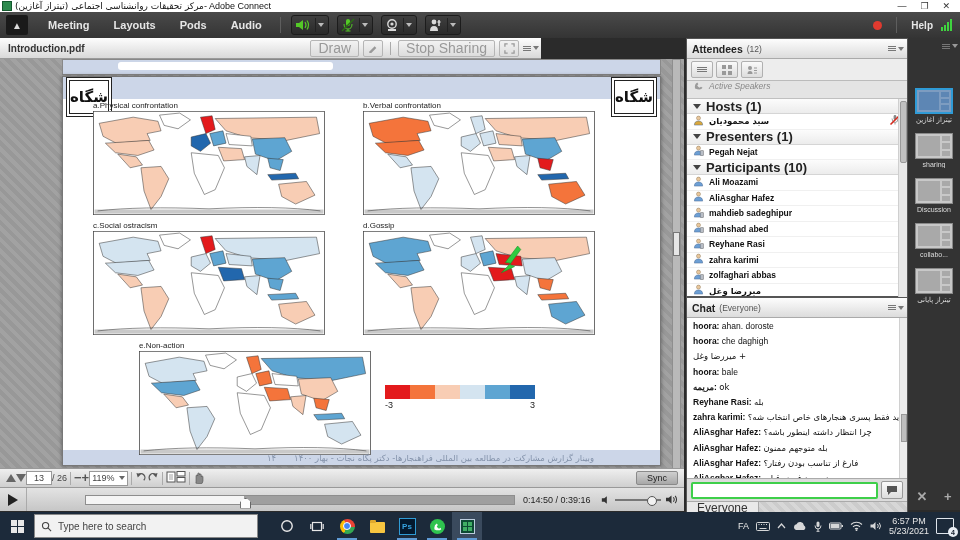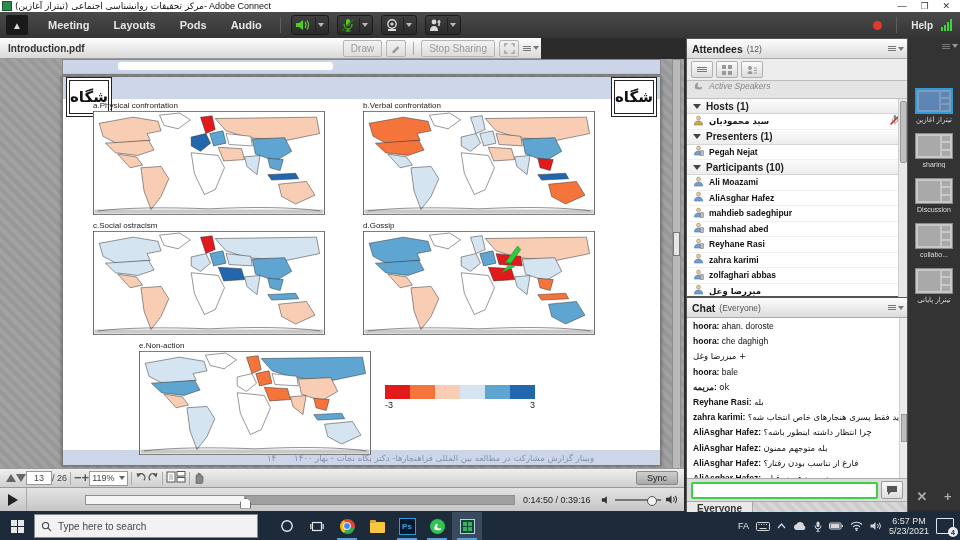--- a/index.html
+++ b/index.html
@@ -27,21 +27,21 @@
   .recdot{width:9px;height:9px;border-radius:50%;background:#e03a2f}
   .sigbars{display:flex;align-items:flex-end;gap:1px;height:12px}
   .sigbars i{width:2px;background:#3fd43f;display:block}
   
   .sharepod{position:absolute;left:0;top:38px;width:541px;height:472px;background:#9c9c9c}
   .podhead{height:20px;background:linear-gradient(#fdfdfd,#d9d9d9);border-bottom:1px solid #9a9a9a;
            display:flex;align-items:center;font-size:10px;color:#333;padding:0 4px}
   .podhead .ptitle{font-weight:bold;padding-left:4px}
   .ph-right{margin-left:auto;display:flex;align-items:center;gap:4px;color:#999}
   .ph-btn{border:1px solid #b5b5b5;border-radius:2px;background:linear-gradient(#f2f2f2,#ddd);
-          color:#999;font-size:10px;padding:1px 7px;height:13px;line-height:13px}
+          color:#999;font-size:14px;padding:1px 7px;height:13px;line-height:13px}
   .ph-ibtn{border:1px solid #b5b5b5;border-radius:2px;background:linear-gradient(#f2f2f2,#ddd);
            width:18px;height:15px;display:flex;align-items:center;justify-content:center}
   .docarea{position:absolute;left:0;top:21px;width:684px;height:409px;overflow:hidden;
            background:repeating-linear-gradient(45deg,#a2a2a2 0 4px,#989898 4px 8px)}
   .prevpage{position:absolute;left:62px;top:0px;width:597px;height:14px;background:#ccd6e8;border:1px solid #888}
   .prevpage .wbar{position:absolute;left:55px;top:2px;width:215px;height:8px;background:#fff;border-radius:3px}
   .page{position:absolute;left:62px;top:17px;width:597px;height:388px;background:#fff;border:1px solid #777;box-shadow:0 0 4px rgba(0,0,0,.4)}
   .pageband-top{position:absolute;left:0;top:0;width:100%;height:22px;background:#ccd6e8}
   .pageband-bot{position:absolute;left:0;bottom:0;width:100%;height:15px;background:#ccd6e8}
   .unilogo{position:absolute;width:38px;height:32px;background:#fff;border:1px solid #222;box-shadow:0 0 0 2px #fff,0 0 0 3px #222;
@@ -93,40 +93,40 @@
   .rpodhead .cnt{font-size:8.5px;color:#555;margin-left:4px}
   .menu-ic{margin-left:auto;width:14px;height:10px;display:flex;align-items:center;gap:2px;color:#777}
   .mlines{display:flex;flex-direction:column;gap:1px}
   .mlines i{width:8px;height:1px;background:#777;display:block}
   .viewbtns{height:21px;background:#ededed;border-bottom:1px solid #bbb;display:flex;align-items:center;gap:3px;padding:0 4px}
   .vbtn{width:20px;height:15px;border:1px solid #b0b0b0;border-radius:2px;background:linear-gradient(#fafafa,#ddd);
         display:flex;align-items:center;justify-content:center}
   .activespk{height:17px;background:#e4e4e4;border-bottom:1px solid #c0c0c0;display:flex;gap:5px;
              padding:0 6px;font-size:8.5px;font-style:italic;color:#888}
   .grouphead{height:14px;background:linear-gradient(#fcfcfc,#ececec);border-bottom:1px solid #d5d5d5;
-             display:flex;align-items:center;gap:5px;font-size:10px;font-weight:bold;color:#222;padding:0 6px}
+             display:flex;align-items:center;gap:5px;font-size:13px;font-weight:bold;color:#222;padding:0 6px}
   .tridown{width:0;height:0;border-left:4px solid transparent;border-right:4px solid transparent;border-top:5px solid #444}
   .memrow{height:14.5px;display:flex;align-items:center;gap:5px;padding:0 6px;font-size:8.5px;font-weight:bold;color:#111;
           border-bottom:1px solid #f0f0f0}
   .memrow .right{margin-left:auto}
   .alist{position:relative;height:217px;overflow:hidden}
   .ascroll{position:absolute;right:0;top:0;width:8px;height:100%;background:#e8e8e8;border-left:1px solid #cfcfcf}
   .ascroll .thumb{position:absolute;left:1px;top:2px;width:5px;height:60px;background:#c0c0c0;border:1px solid #999;border-radius:2px}
   
   .chatmsgs{position:relative;height:160px;overflow:hidden;padding:3px 8px 0 6px;box-sizing:border-box}
   .cmsg{font-size:8.5px;color:#111;margin-bottom:5.2px;line-height:10px;white-space:nowrap;overflow:hidden}
   .cmsg b{font-weight:bold}
   .cscroll{position:absolute;right:0px;top:0;width:7px;height:100%;background:#ececec;border-left:1px solid #d0d0d0}
   .cscroll .thumb{position:absolute;left:1px;top:96px;width:4px;height:26px;background:#bdbdbd;border:1px solid #999}
   .chatinput{height:22px;display:flex;align-items:center;gap:3px;padding:0 4px;background:#dcdcdc;border-top:1px solid #aaa}
   .cfield{flex:1;height:13px;border:2px solid #3ecf4a;border-radius:2px;background:#fff;font-size:9px;padding:0 3px;outline:none}
   .sendbtn{width:20px;height:16px;border:1px solid #999;border-radius:2px;background:linear-gradient(#fafafa,#ddd);
            display:flex;align-items:center;justify-content:center}
   .chattabs{height:12px;background:repeating-linear-gradient(45deg,#d7d7d7 0 4px,#cccccc 4px 8px);border-top:1px solid #aaa;display:flex}
-  .ctab{background:#e9e9e9;border-right:1px solid #aaa;font-size:10px;font-weight:bold;color:#333;
+  .ctab{background:#e9e9e9;border-right:1px solid #aaa;font-size:12px;font-weight:normal;color:#333;
         padding:0 10px;display:flex;align-items:center}
   
   .laybar{position:absolute;left:908px;top:38px;width:52px;height:472px;background:#333;color:#ccc}
   .laybar .topmenu{position:absolute;right:4px;top:3px}
   .lthumb{position:absolute;left:7px;width:38px;height:26px;background:#c8c8c8;border:1px solid #8a8a8a;box-sizing:border-box;padding:2px;display:flex;gap:2px}
   .lthumb .main{flex:1;background:#a9a9a9}
   .lthumb .side{width:8px;display:flex;flex-direction:column;gap:2px}
   .lthumb .side i{flex:1;background:#a9a9a9;display:block}
   .lthumb.sel{border:2px solid #2f9bd6;background:#7d9cc0}
   .lthumb.sel .main,.lthumb.sel .side i{background:#5d86b4}

